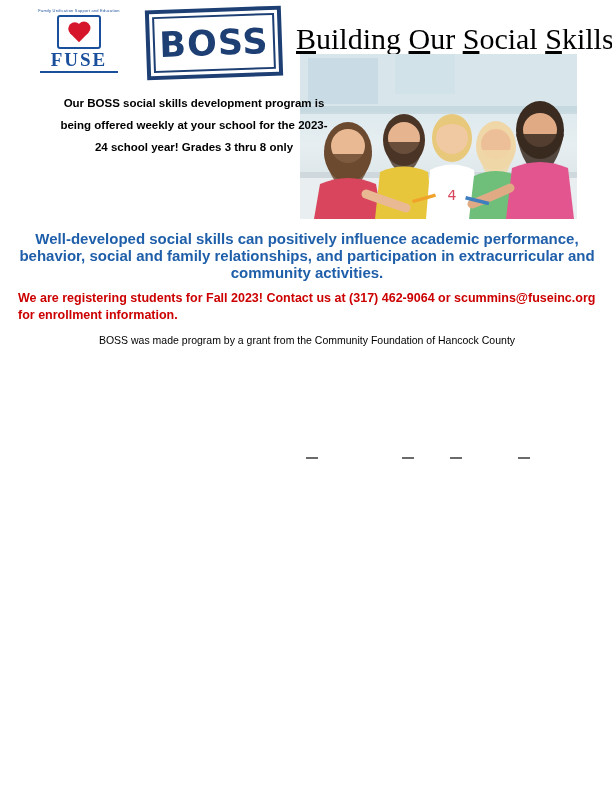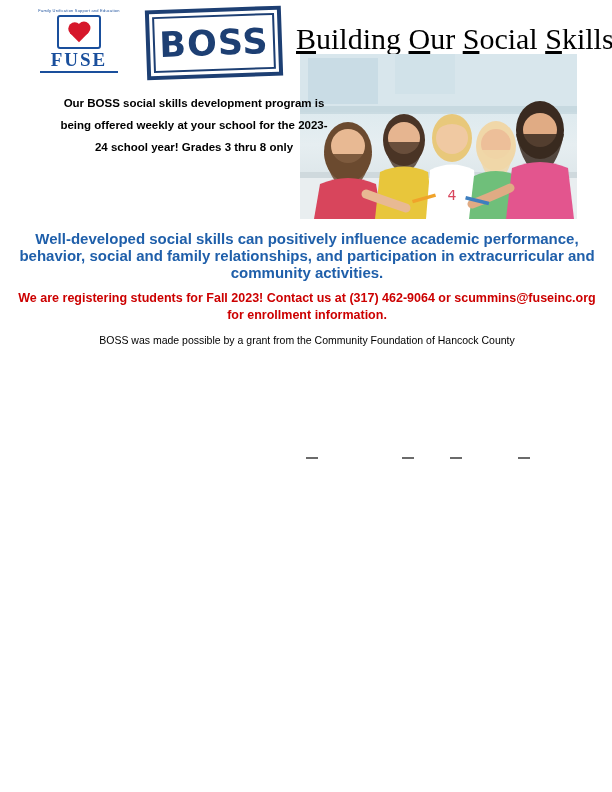--- a/index.html
+++ b/index.html
@@ -165,21 +165,20 @@
     line-height: 17px;
     color: #1f5faa;
   }
 
   
   .red-para {
     position: absolute;
     left: 18px;
     top: 290px;
     width: 578px;
-    text-align: center;
     font-size: 12.5px;
     font-weight: bold;
     line-height: 17px;
     color: #cc0000;
   }
 
   
   .grant-line {
     position: absolute;
     left: 18px;
@@ -288,20 +287,20 @@
       <rect x="166" y="142" width="24" height="3.5" fill="#3f7fbf" transform="rotate(14 166 142)"></rect>
     </svg>
   </div>
 
   <div class="intro">Our BOSS  social skills development program is being offered weekly at your school for the 2023-24 school year! Grades 3 thru 8 only</div>
 
   <div class="blue-para">Well-developed social skills can positively influence academic performance, behavior, social and family relationships, and participation in extracurricular and community activities.</div>
 
   <div class="red-para">We are registering students for Fall 2023!  Contact us at (317) 462-9064 or scummins@fuseinc.org for enrollment information.</div>
 
-  <div class="grant-line">BOSS was made possible by a grant from the Community Foundation of Hancock County</div>
+  <div class="grant-line">BOSS was made program by a grant from the Community Foundation of Hancock County</div>
 
   <div class="dash dash-1"></div>
   <div class="dash dash-2"></div>
   <div class="dash dash-3"></div>
   <div class="dash dash-4"></div>
 
 </div>
 
 </body></html>

